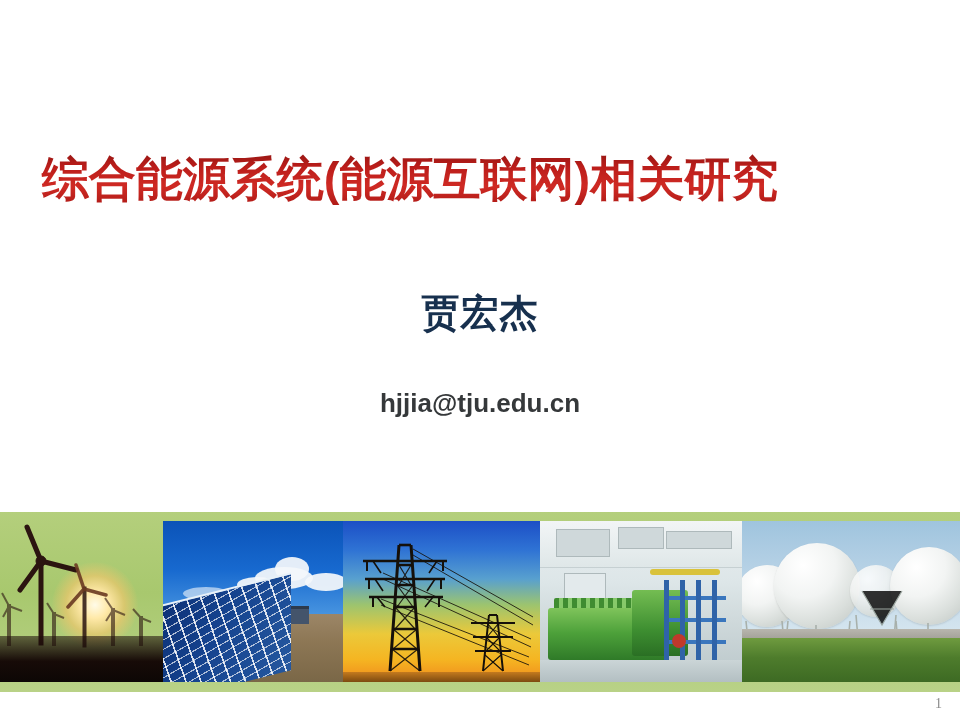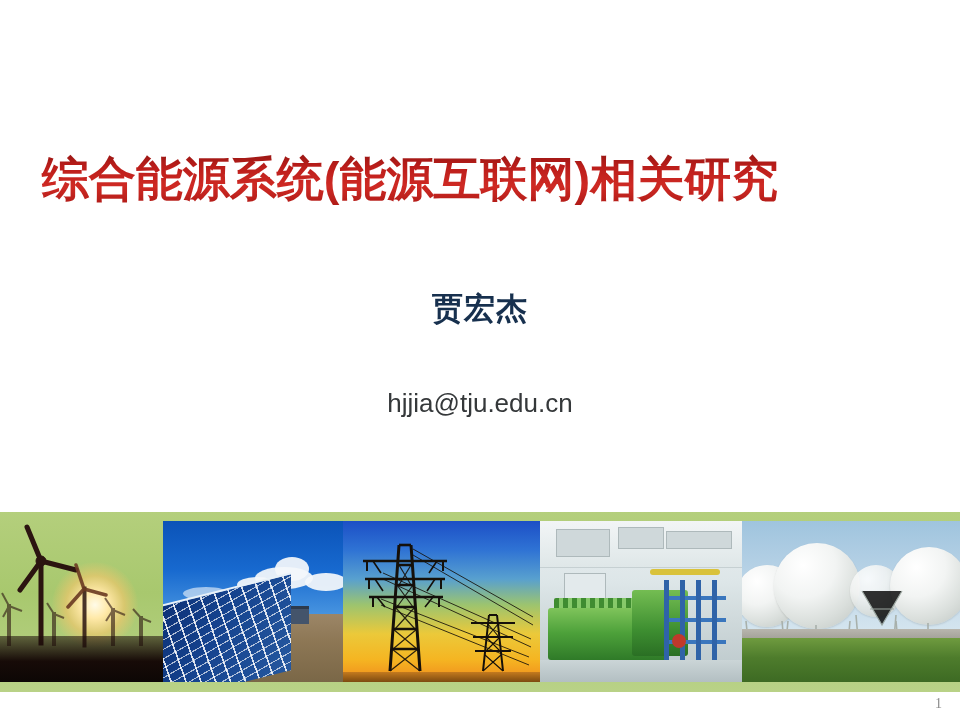--- a/index.html
+++ b/index.html
@@ -43,36 +43,36 @@
   }
 
   .author-area {
     position: absolute;
     left: 0;
     top: 288px;
     width: 960px;
     text-align: center;
   }
   .author-name {
-    font-size: 31px;
+    font-size: 38px;
     font-weight: bold;
     color: #17304e;
     letter-spacing: 1px;
   }
 
   .contact-area {
     position: absolute;
     left: 0;
     top: 388px;
     width: 960px;
     text-align: center;
   }
   .email {
     font-size: 26px;
-    font-weight: normal;
+    font-weight: bold;
     color: #35383a;
     letter-spacing: 0px;
   }
   .affiliation {
     margin-top: 12px;
     font-size: 25px;
     font-weight: bold;
     color: #3a3d40;
     letter-spacing: 1px;
   }

